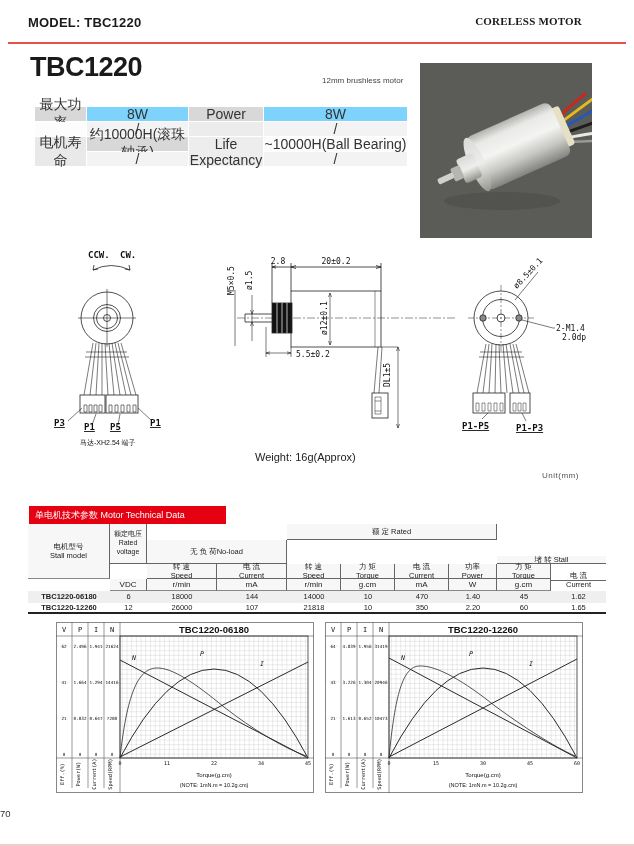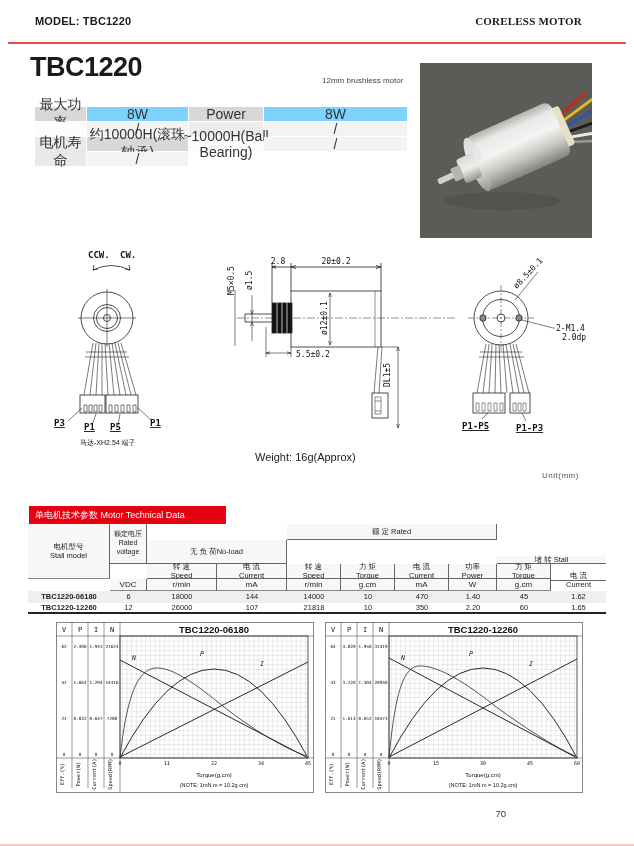--- a/index.html
+++ b/index.html
@@ -1,19 +1,19 @@
 <!DOCTYPE html>
 <html><head>
 <meta charset="utf-8">
 <style>
   html,body{margin:0;padding:0;background:#888;}
   .page{position:relative;width:634px;height:846px;background:#ffffff;overflow:hidden;
         font-family:"Liberation Sans",sans-serif;color:#1a1a1a;}
   .abs{position:absolute;}
-  .hdr-model{left:35px;top:15px;font-size:11px;font-weight:bold;letter-spacing:.2px;}
+  .hdr-model{left:28px;top:15px;font-size:13px;font-weight:bold;letter-spacing:.2px;}
   .hdr-cat{right:52px;top:15px;font-size:11px;font-weight:bold;letter-spacing:.2px;font-family:Liberation Serif, serif;}
   .hdr-rule{left:8px;top:42px;width:618px;height:2px;background:#e8504e;}
   .title{left:30px;top:52px;font-size:27px;font-weight:800;letter-spacing:-.5px;}
   .subtitle{left:322px;top:76px;font-size:8px;color:#444;}
   .photo{left:420px;top:63px;width:172px;height:175px;background:#5b5b57;}
   
   .spec{left:35px;top:107px;display:grid;grid-template-columns:51px 101px 74px 143px;
         grid-auto-rows:14px;gap:1px;font-size:14px;}
   .spec div{display:flex;align-items:center;justify-content:center;text-align:center;color:#333;}
   .sp-a{background:#d8d8d8;}.sp-b{background:#7dd3fc;}.sp-c{background:#fcfcfc;}
@@ -35,21 +35,21 @@
   .th{background:#f7f7f7;border-right:1px solid #666;box-sizing:border-box;}
   .th.last{border-right:none;margin-top:16px;}
   .bb{border-bottom:1px solid #666;}
   .bbl{border-bottom:1px solid #888;}
   .t-model{grid-column:1;grid-row:1/4;}
   .t-volt{grid-column:2;grid-row:1/3;}
   .t-units{font-size:8px;}
   .t-data{background:#efefef;}
   .t-data2{background:#ffffff;border-bottom:2px solid #222;box-sizing:border-box;}
   .t-mod{font-weight:bold;color:#333;}
-  .pagenum{left:0;top:808px;width:506px;text-align:right;font-size:9.5px;color:#333;}
+  .pagenum{left:0;top:808px;width:506px;text-align:left;font-size:9.5px;color:#333;}
   .bstrip{left:0;top:844px;width:634px;height:2px;background:#eecdcd;}
   svg text{font-family:"DejaVu Sans Mono",monospace;fill:#111;}
   svg .lab{font-family:"Liberation Sans",sans-serif;}
 </style>
 </head>
 <body>
 
 <div class="page">
 
   <div class="abs hdr-model">MODEL: TBC1220</div>
@@ -98,20 +98,21 @@
     <div class="sp-a">最大功率</div>
     <div class="sp-b">8W</div>
     <div class="sp-a">Power</div>
     <div class="sp-b">8W</div>
     <div class="sp-c"></div>
     <div class="sp-d">/</div>
     <div class="sp-e"></div>
     <div class="sp-d">/</div>
     <div class="sp-f span2">电机寿命</div>
     <div class="sp-a">约10000H(滚珠轴承)</div>
+    <div class="sp-g span2">Life Expectancy</div>
     <div class="sp-h">~10000H(Ball Bearing)</div>
     <div class="sp-d">/</div>
     <div class="sp-d">/</div>
   </div>
 
   <svg class="abs drawings" width="590" height="212" viewBox="0 0 590 212">
     <g stroke="#222" stroke-width=".8" fill="none">
       <text x="58" y="13" font-size="9" font-weight="bold" stroke="none">CCW.</text>
       <text x="90" y="13" font-size="9" font-weight="bold" stroke="none">CW.</text>
       <path d="M63 25 Q81 16 100 25"></path>

